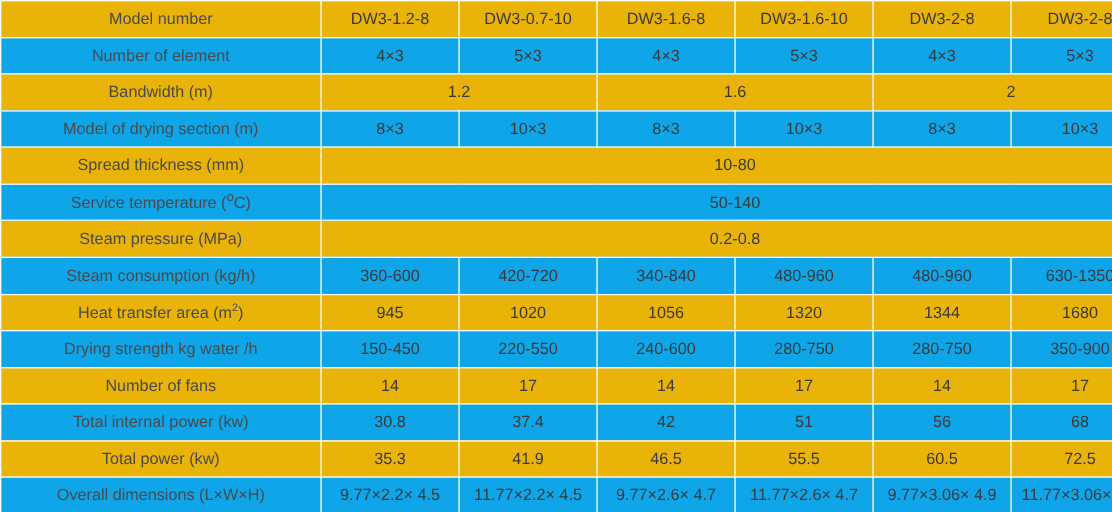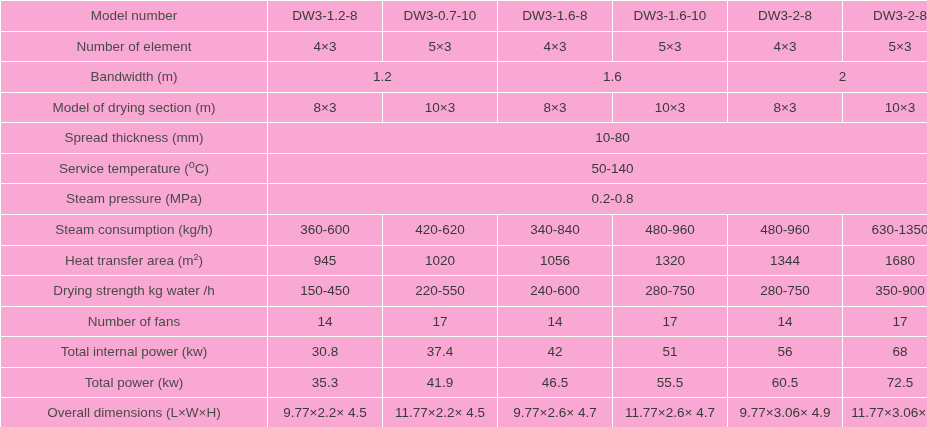--- a/index.html
+++ b/index.html
@@ -27,22 +27,22 @@
   }
   table.spec td {
     border: 1px solid #ffffff;
     text-align: center;
     vertical-align: middle;
     padding: 5px 2px;
     line-height: 1.45;
     font-weight: 400;
   }
   
-  tr.odd td { background: #f9a8d4; }
-  tr.even td { background: #f9a8d4; }
+  tr.odd td { background: #eab308; }
+  tr.even td { background: #0ea5e9; }
 
   td.label {
     width: 262px;
     text-align: center;
     color: #4a4a4a;
   }
   td.val { width: 110px; }
 
   .wrapcell {
     padding-top: 2px;
@@ -106,21 +106,21 @@
           <td class="label">Service temperature (<span class="deg">o</span>C)</td>
           <td class="val" colspan="6">50-140</td>
         </tr>
         <tr class="odd">
           <td class="label">Steam pressure (MPa)</td>
           <td class="val" colspan="6">0.2-0.8</td>
         </tr>
         <tr class="even">
           <td class="label">Steam consumption (kg/h)</td>
           <td class="val">360-600</td>
-          <td class="val">420-620</td>
+          <td class="val">420-720</td>
           <td class="val">340-840</td>
           <td class="val">480-960</td>
           <td class="val">480-960</td>
           <td class="val">630-1350</td>
         </tr>
         <tr class="odd">
           <td class="label">Heat transfer area (m<sup>2</sup>)</td>
           <td class="val">945</td>
           <td class="val">1020</td>
           <td class="val">1056</td>

